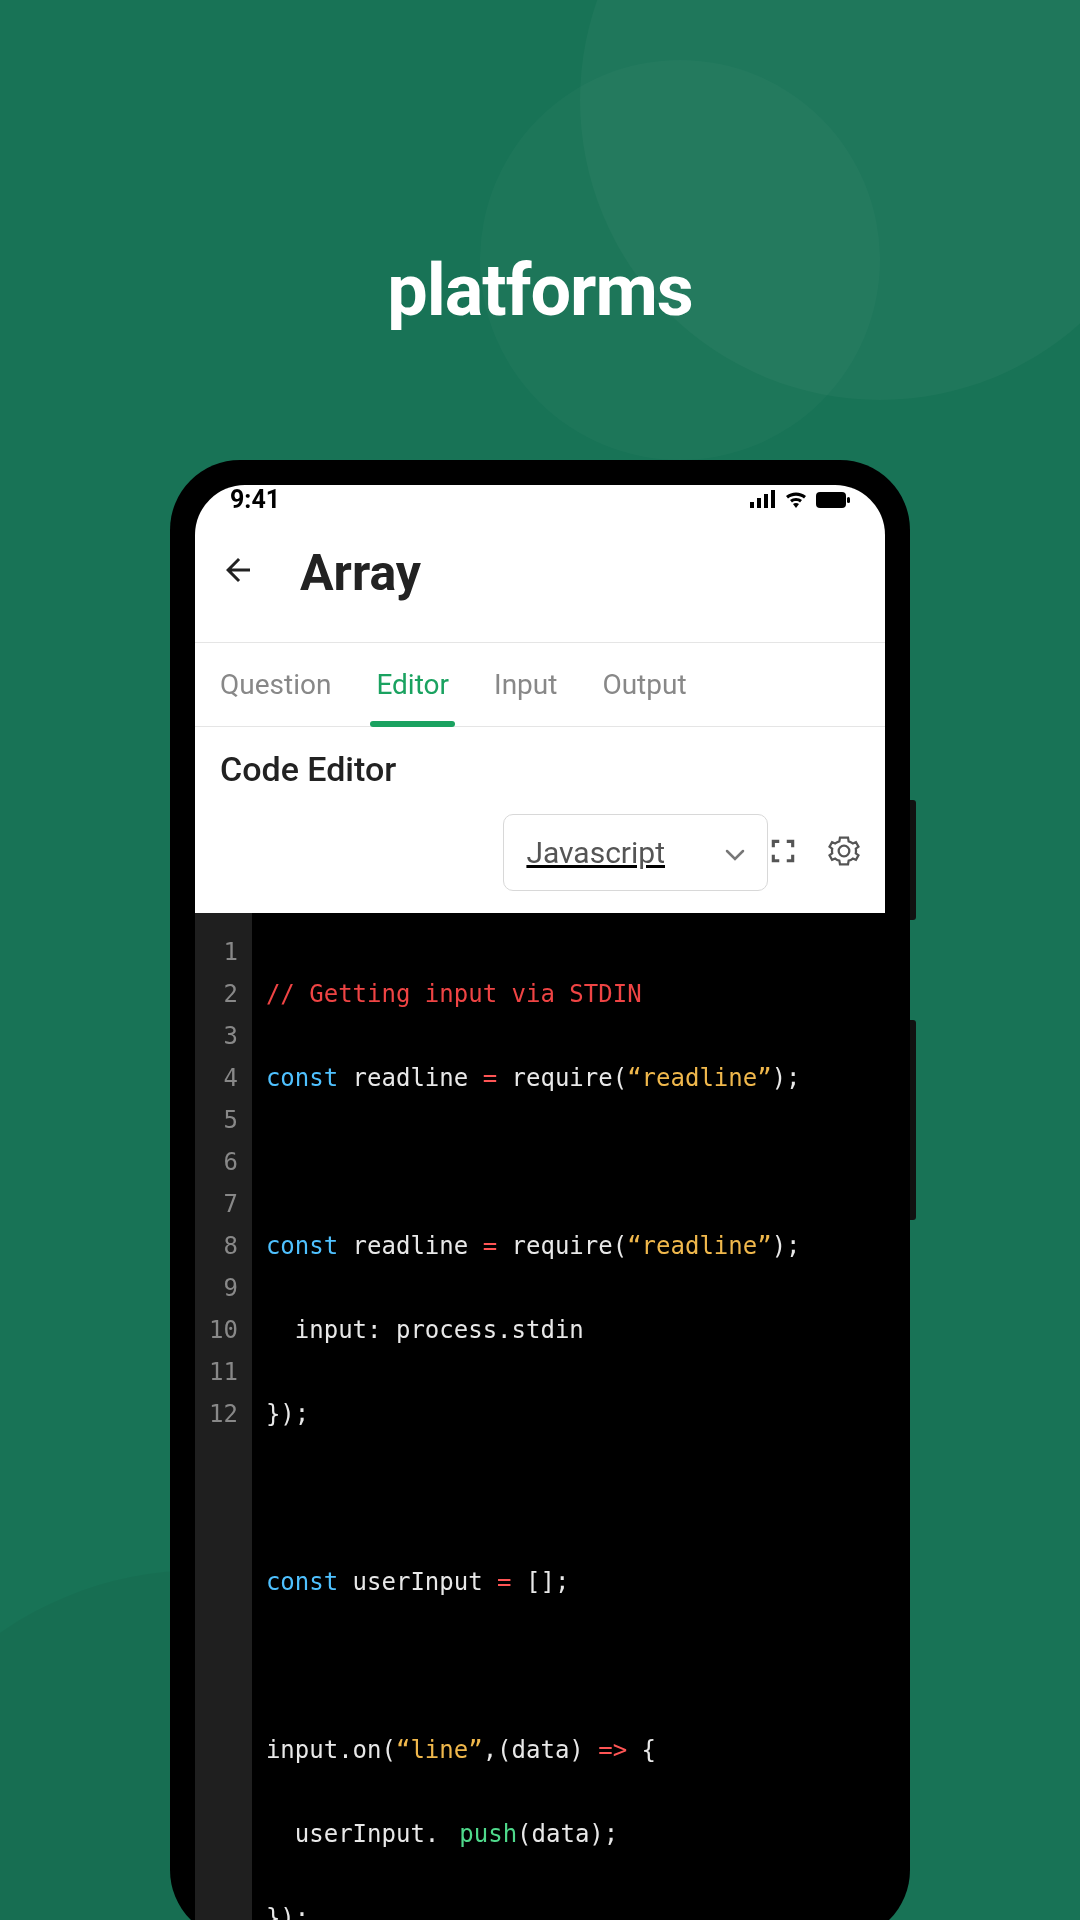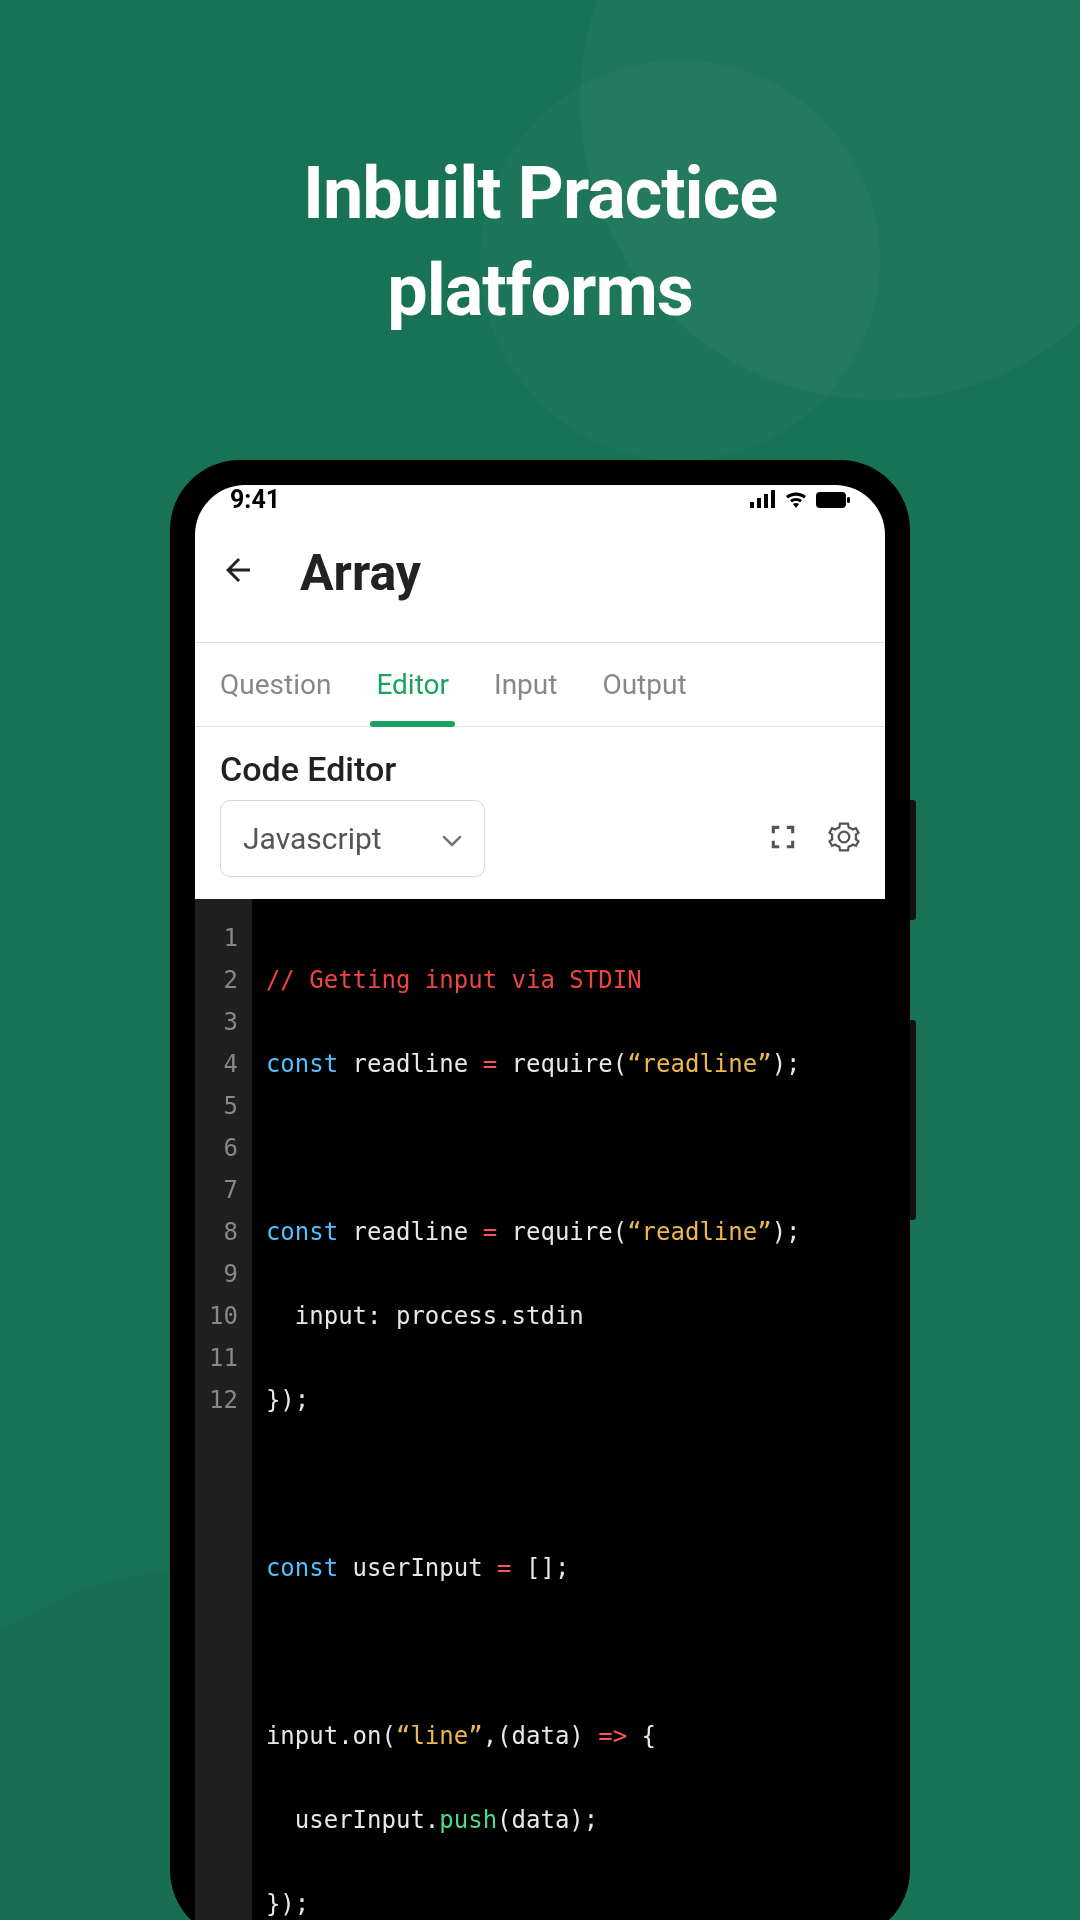--- a/index.html
+++ b/index.html
@@ -53,22 +53,22 @@
 }
 .tab {
   font-size:28px; color:#888; padding:25px 0; position:relative;
 }
 .tab.active { color:#1aa260; font-weight:400; }
 .tab.active::after {
   content:""; position:absolute; left:-6px; right:-6px; bottom:-1px; height:6px;
   background:#1aa260; border-radius:3px;
 }
 .editor-header { padding:22px 25px 22px 25px; }
-.editor-title { font-size:34px; font-weight:500; color:#222; margin-bottom:11px;}
-.editor-controls { display:flex; align-items:center; justify-content:space-between;}
+.editor-title { font-size:34px; font-weight:500; color:#222; margin-bottom:25px;}
+.editor-controls { display:flex; align-items:center; justify-content:flex-end;text-decoration:underline;}
 .lang-select {
   border:1px solid #d8d8d8; border-radius:10px; padding:20px 22px;
   font-size:30px; color:#555; display:flex; align-items:center; gap:60px;
 }
 .ctrl-icons { display:flex; align-items:center; gap:30px; color:#555;}
 .code-area {
   background:#000; flex:1; display:flex; font-family: ui-monospace, Menlo, Consolas, monospace;
   font-size:24px; line-height:42px;
 }
 .gutter {
@@ -76,31 +76,31 @@
   min-width:42px;
 }
 .gutter div { padding:0 4px; }
 .code {
   padding:18px 14px 0 14px; color:#e8e8e8; white-space:pre;
 }
 .c-comment { color:#ef4444; }
 .c-kw { color:#4fc1ff; }
 .c-op { color:#ff5555; }
 .c-str { color:#f0b84c; }
-.c-fn { color:#4fd98b; }
+.c-fn { color:#4fd98b;margin-left:20px; }
 </style>
 </head>
 <body>
 
 <div class="bg-circle-1"></div>
 <div class="bg-circle-2"></div>
 <div class="bg-circle-3"></div>
 
 <div class="headline">
-  <span>Inbuilt Practice</span><br>
+  <br>
   <span>platforms</span>
 </div>
 
 <div class="phone">
   <div class="phone-btn-1"></div>
   <div class="phone-btn-2"></div>
   <div class="screen">
 
     <div class="status-bar">
       <span>9:41</span>

